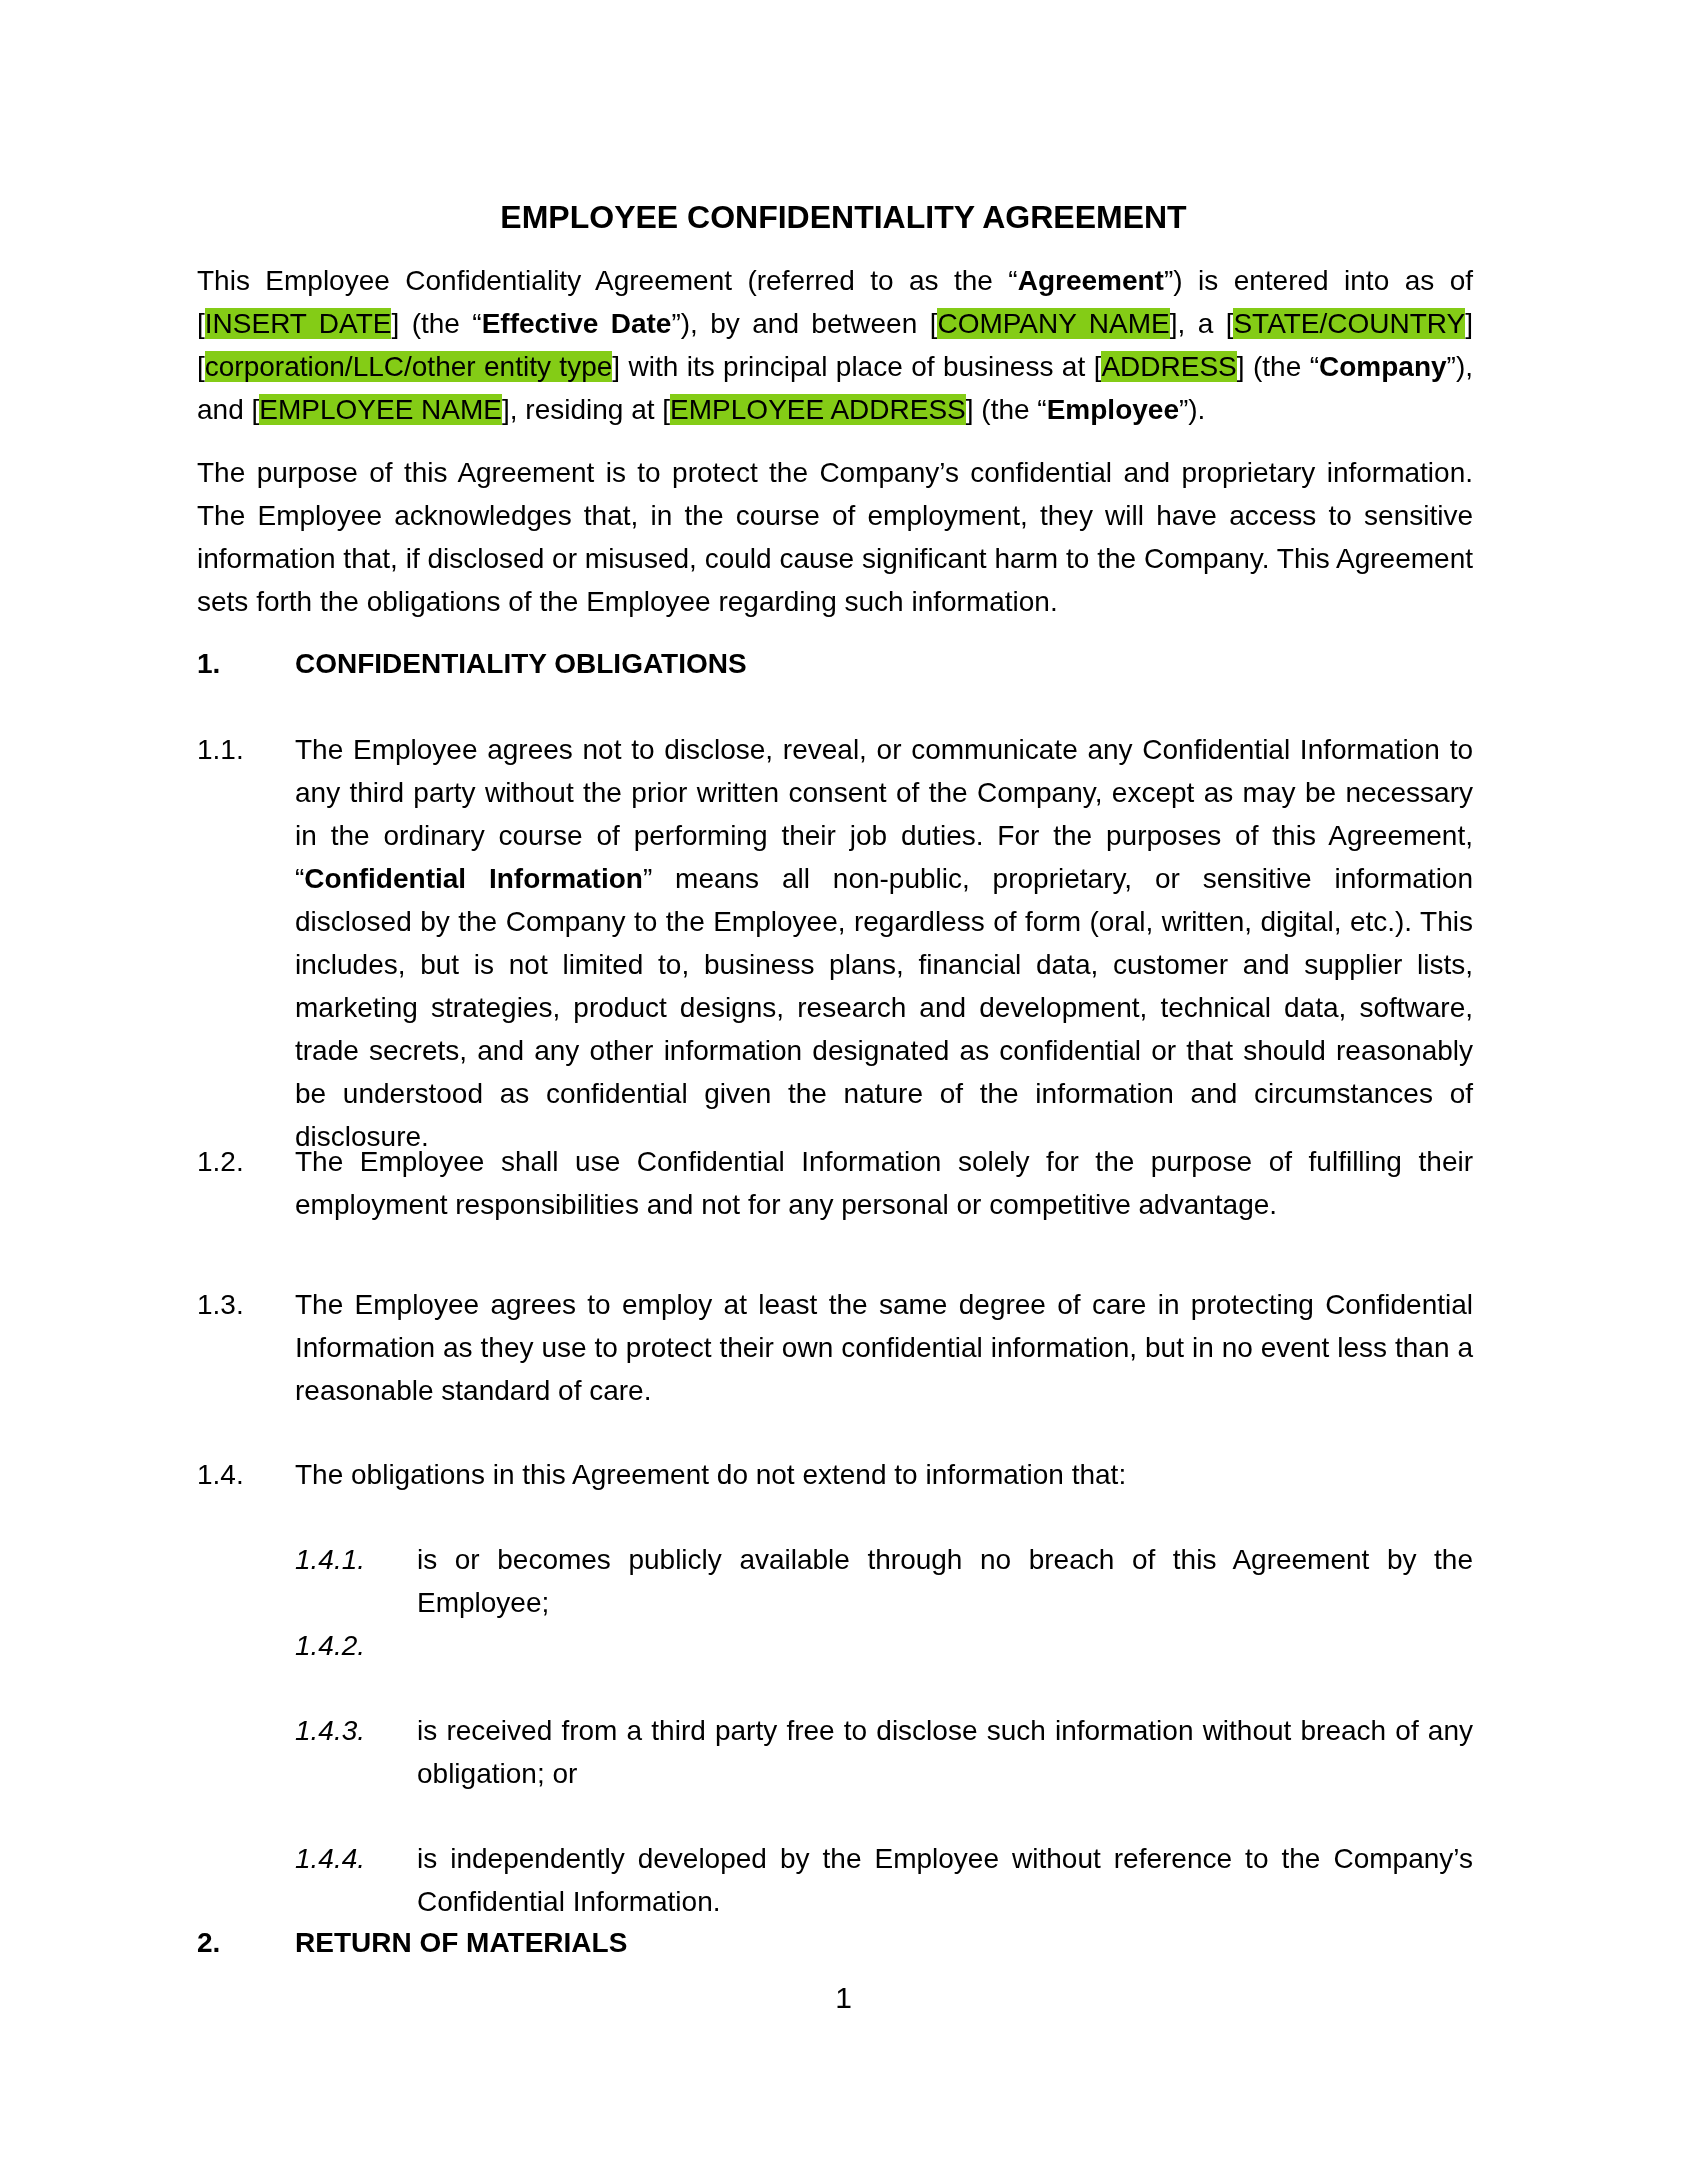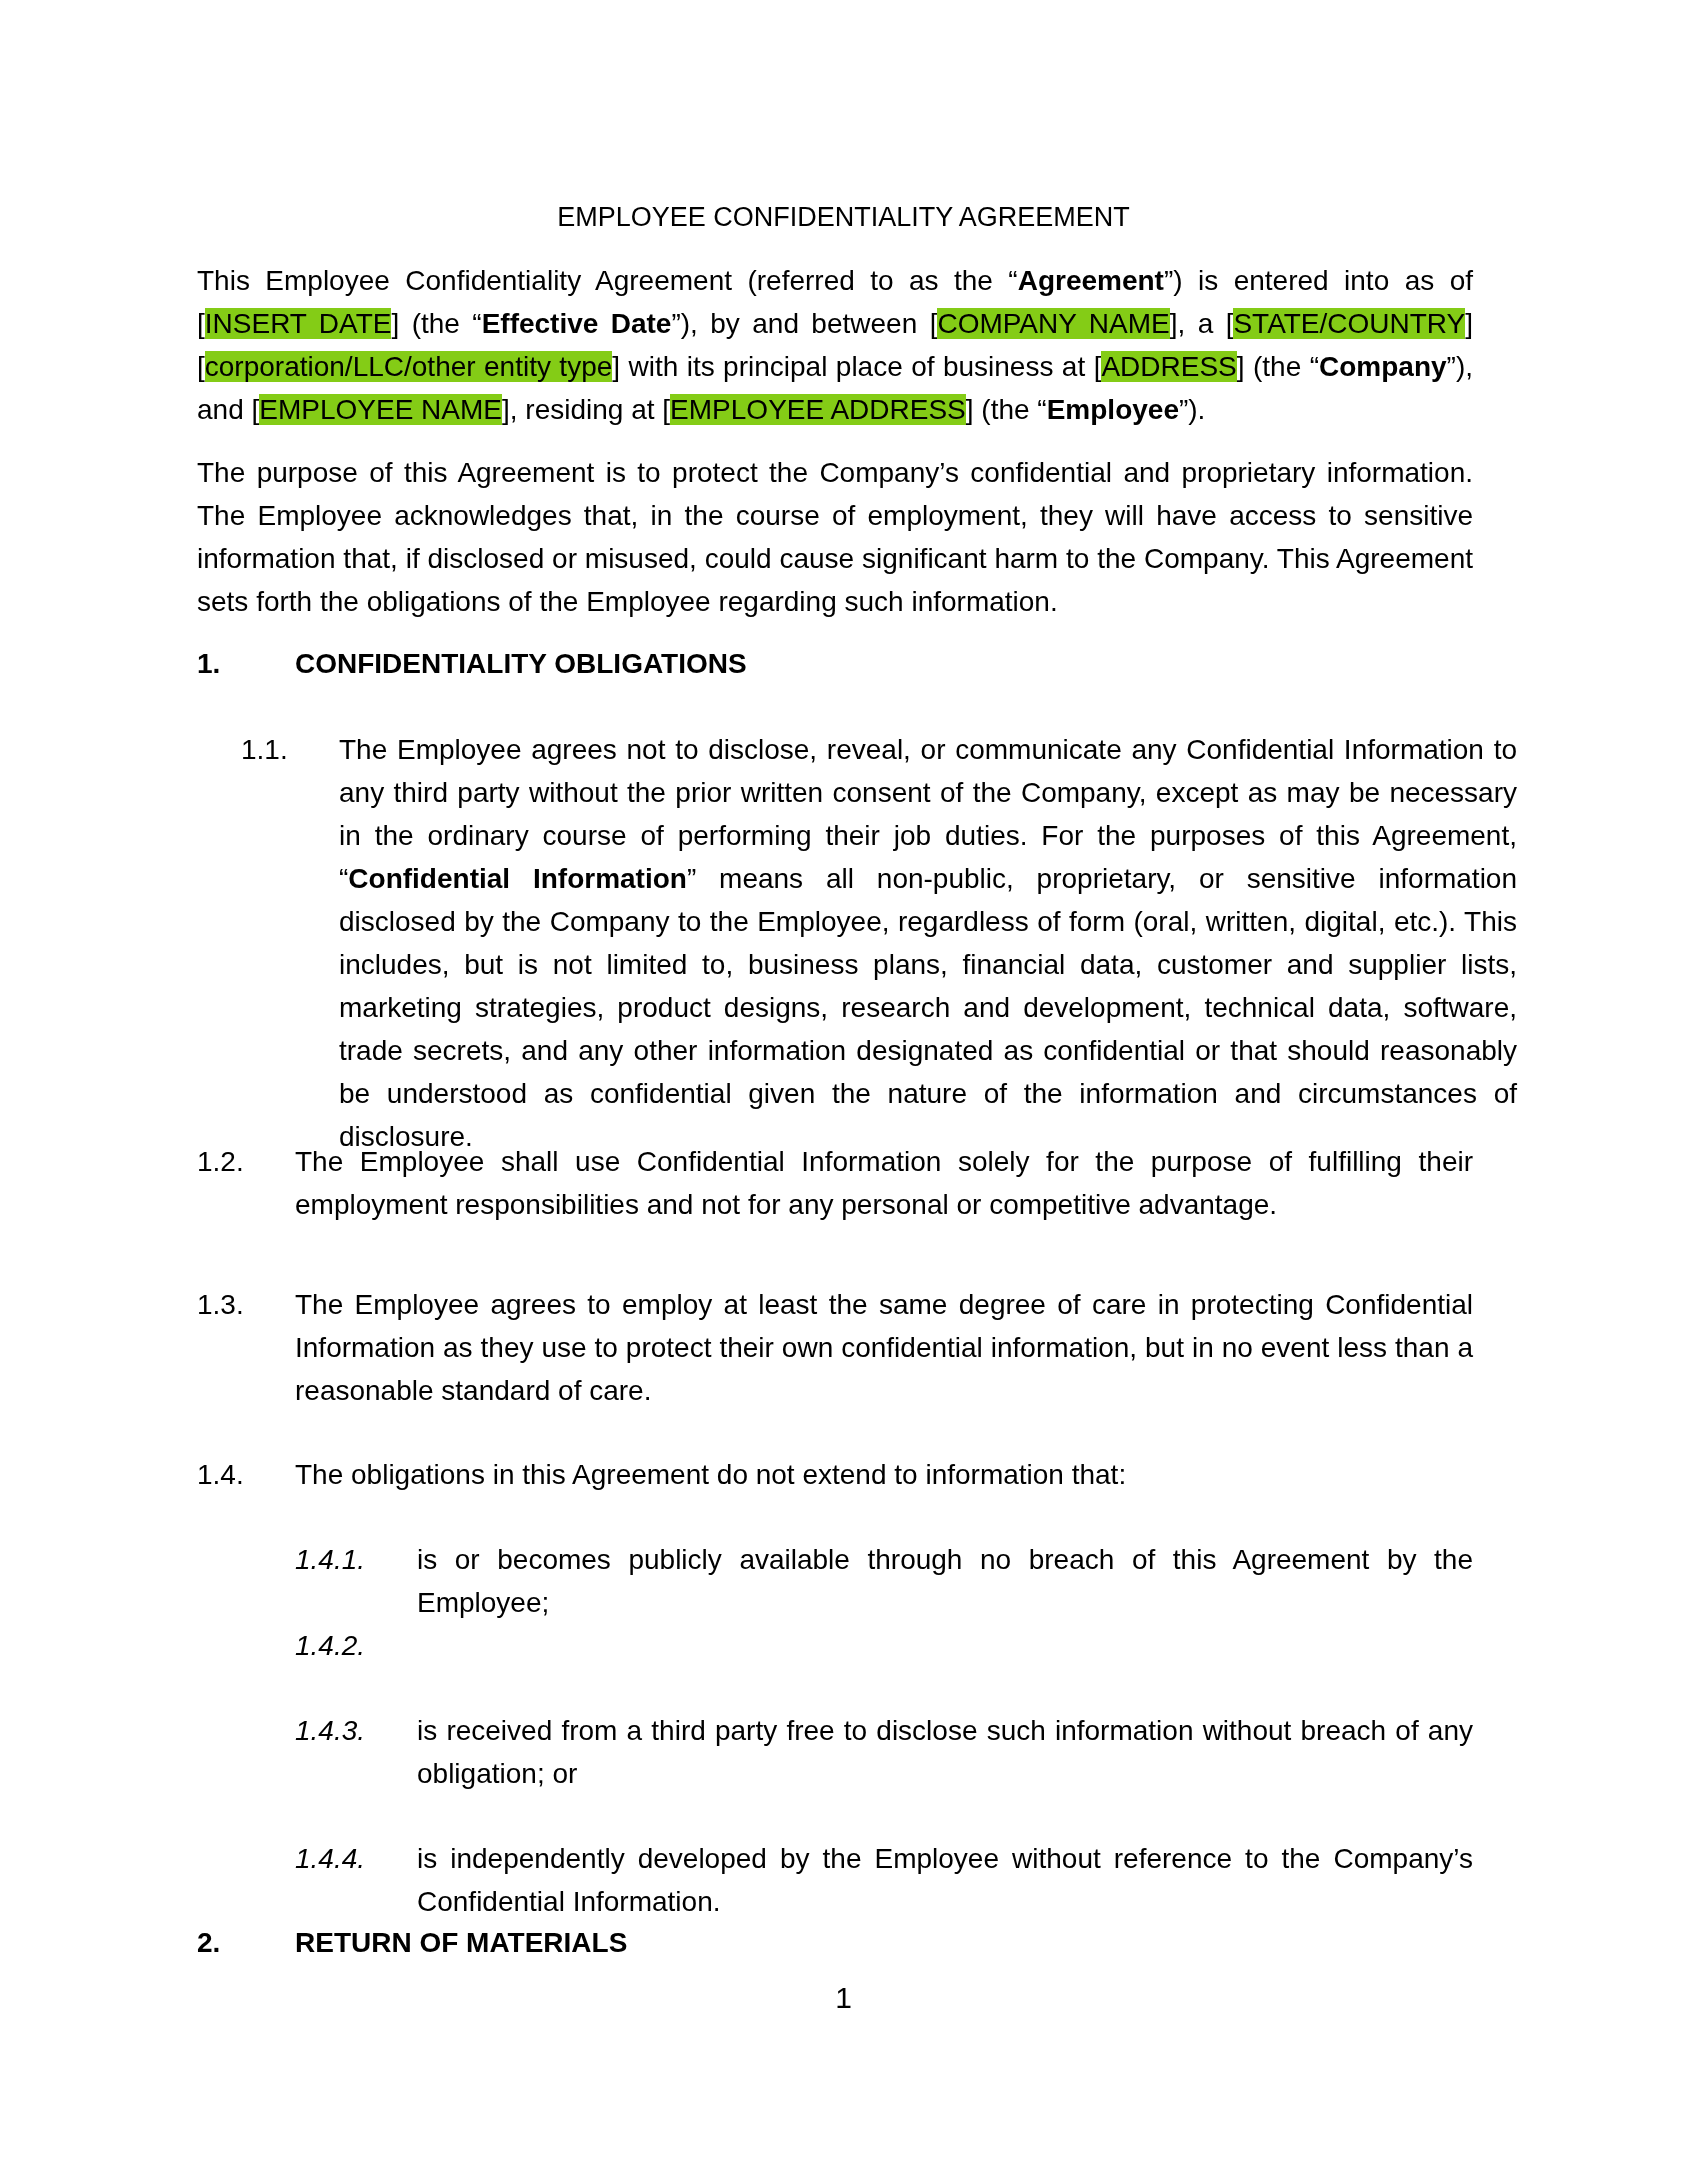--- a/index.html
+++ b/index.html
@@ -2,21 +2,21 @@
 <html style="font-size:10.6px"><head>
 <meta charset="utf-8">
 <style>
   html, body { margin: 0; padding: 0; background: #ffffff; }
   body { width: 1687px; height: 2183px; position: relative; overflow: hidden;
          font-family: "Liberation Sans", sans-serif; color: #000; }
   .page { position: absolute; left: 0; top: 0; width: 1687px; height: 2183px; background: #fff; }
   .text { position: absolute; left: 197px; width: 1276px; font-size: 28px; line-height: 43px; }
   .justify { text-align: justify; text-align-last: left; }
   .title { position: absolute; top: 196px; left: 0; width: 1687px; text-align: center;
-           font-weight: normal; font-size: 27px; line-height: 42px; }
+           font-weight: bold; font-size: 32px; line-height: 42px; }
   .hl { background: #84cc16; }
   b { font-weight: bold; }
   .heading { position: absolute; left: 197px; font-weight: bold; font-size: 28px; line-height: 42px; }
   .heading .num { display: inline-block; width: 98px; }
   .item { position: absolute; left: 197px; width: 1276px; font-size: 28px; line-height: 43px; }
   .item .num { position: absolute; left: 0; top: 0; }
   .item .body { margin-left: 98px; }
   .sub { position: absolute; left: 295px; width: 1178px; font-size: 28px; line-height: 43px; }
   .sub .num { position: absolute; left: 0; top: 0; font-style: italic; }
   .sub .body { margin-left: 122px; }
@@ -28,21 +28,21 @@
 <div class="page">
 
   <div class="title">EMPLOYEE CONFIDENTIALITY AGREEMENT</div>
 
   <div class="text justify" style="top:259px;"><span>This Employee Confidentiality Agreement (referred to as the “</span><b>Agreement</b><span>”) is entered into as of [</span><span class="hl">INSERT DATE</span><span>] (the “</span><b>Effective Date</b><span>”), by and between [</span><span class="hl">COMPANY NAME</span><span>], a [</span><span class="hl">STATE/COUNTRY</span><span>] [</span><span class="hl">corporation/LLC/other entity type</span><span>] with its principal place of business at [</span><span class="hl">ADDRESS</span><span>] (the “</span><b>Company</b><span>”), and [</span><span class="hl">EMPLOYEE NAME</span><span>], residing at [</span><span class="hl">EMPLOYEE ADDRESS</span><span>] (the “</span><b>Employee</b><span>”).</span></div>
 
   <div class="text justify" style="top:451px;">The purpose of this Agreement is to protect the Company’s confidential and proprietary information. The Employee acknowledges that, in the course of employment, they will have access to sensitive information that, if disclosed or misused, could cause significant harm to the Company. This Agreement sets forth the obligations of the Employee regarding such information.</div>
 
   <div class="heading" style="top:643px;"><span class="num">1.</span><span>CONFIDENTIALITY OBLIGATIONS</span></div>
 
-  <div class="item" style="top:728px;margin-left:44px;">
+  <div class="item" style="top:728px;">
     <span class="num">1.1.</span>
     <div class="body justify"><span>The Employee agrees not to disclose, reveal, or communicate any Confidential Information to any third party without the prior written consent of the Company, except as may be necessary in the ordinary course of performing their job duties. For the purposes of this Agreement, “</span><b>Confidential Information</b><span>” means all non-public, proprietary, or sensitive information disclosed by the Company to the Employee, regardless of form (oral, written, digital, etc.). This includes, but is not limited to, business plans, financial data, customer and supplier lists, marketing strategies, product designs, research and development, technical data, software, trade secrets, and any other information designated as confidential or that should reasonably be understood as confidential given the nature of the information and circumstances of disclosure.</span></div>
   </div>
 
   <div class="item" style="top:1104px;margin-top:36px;">
     <span class="num">1.2.</span>
     <div class="body justify">The Employee shall use Confidential Information solely for the purpose of fulfilling their employment responsibilities and not for any personal or competitive advantage.</div>
   </div>
 
   <div class="item" style="top:1283px;">

